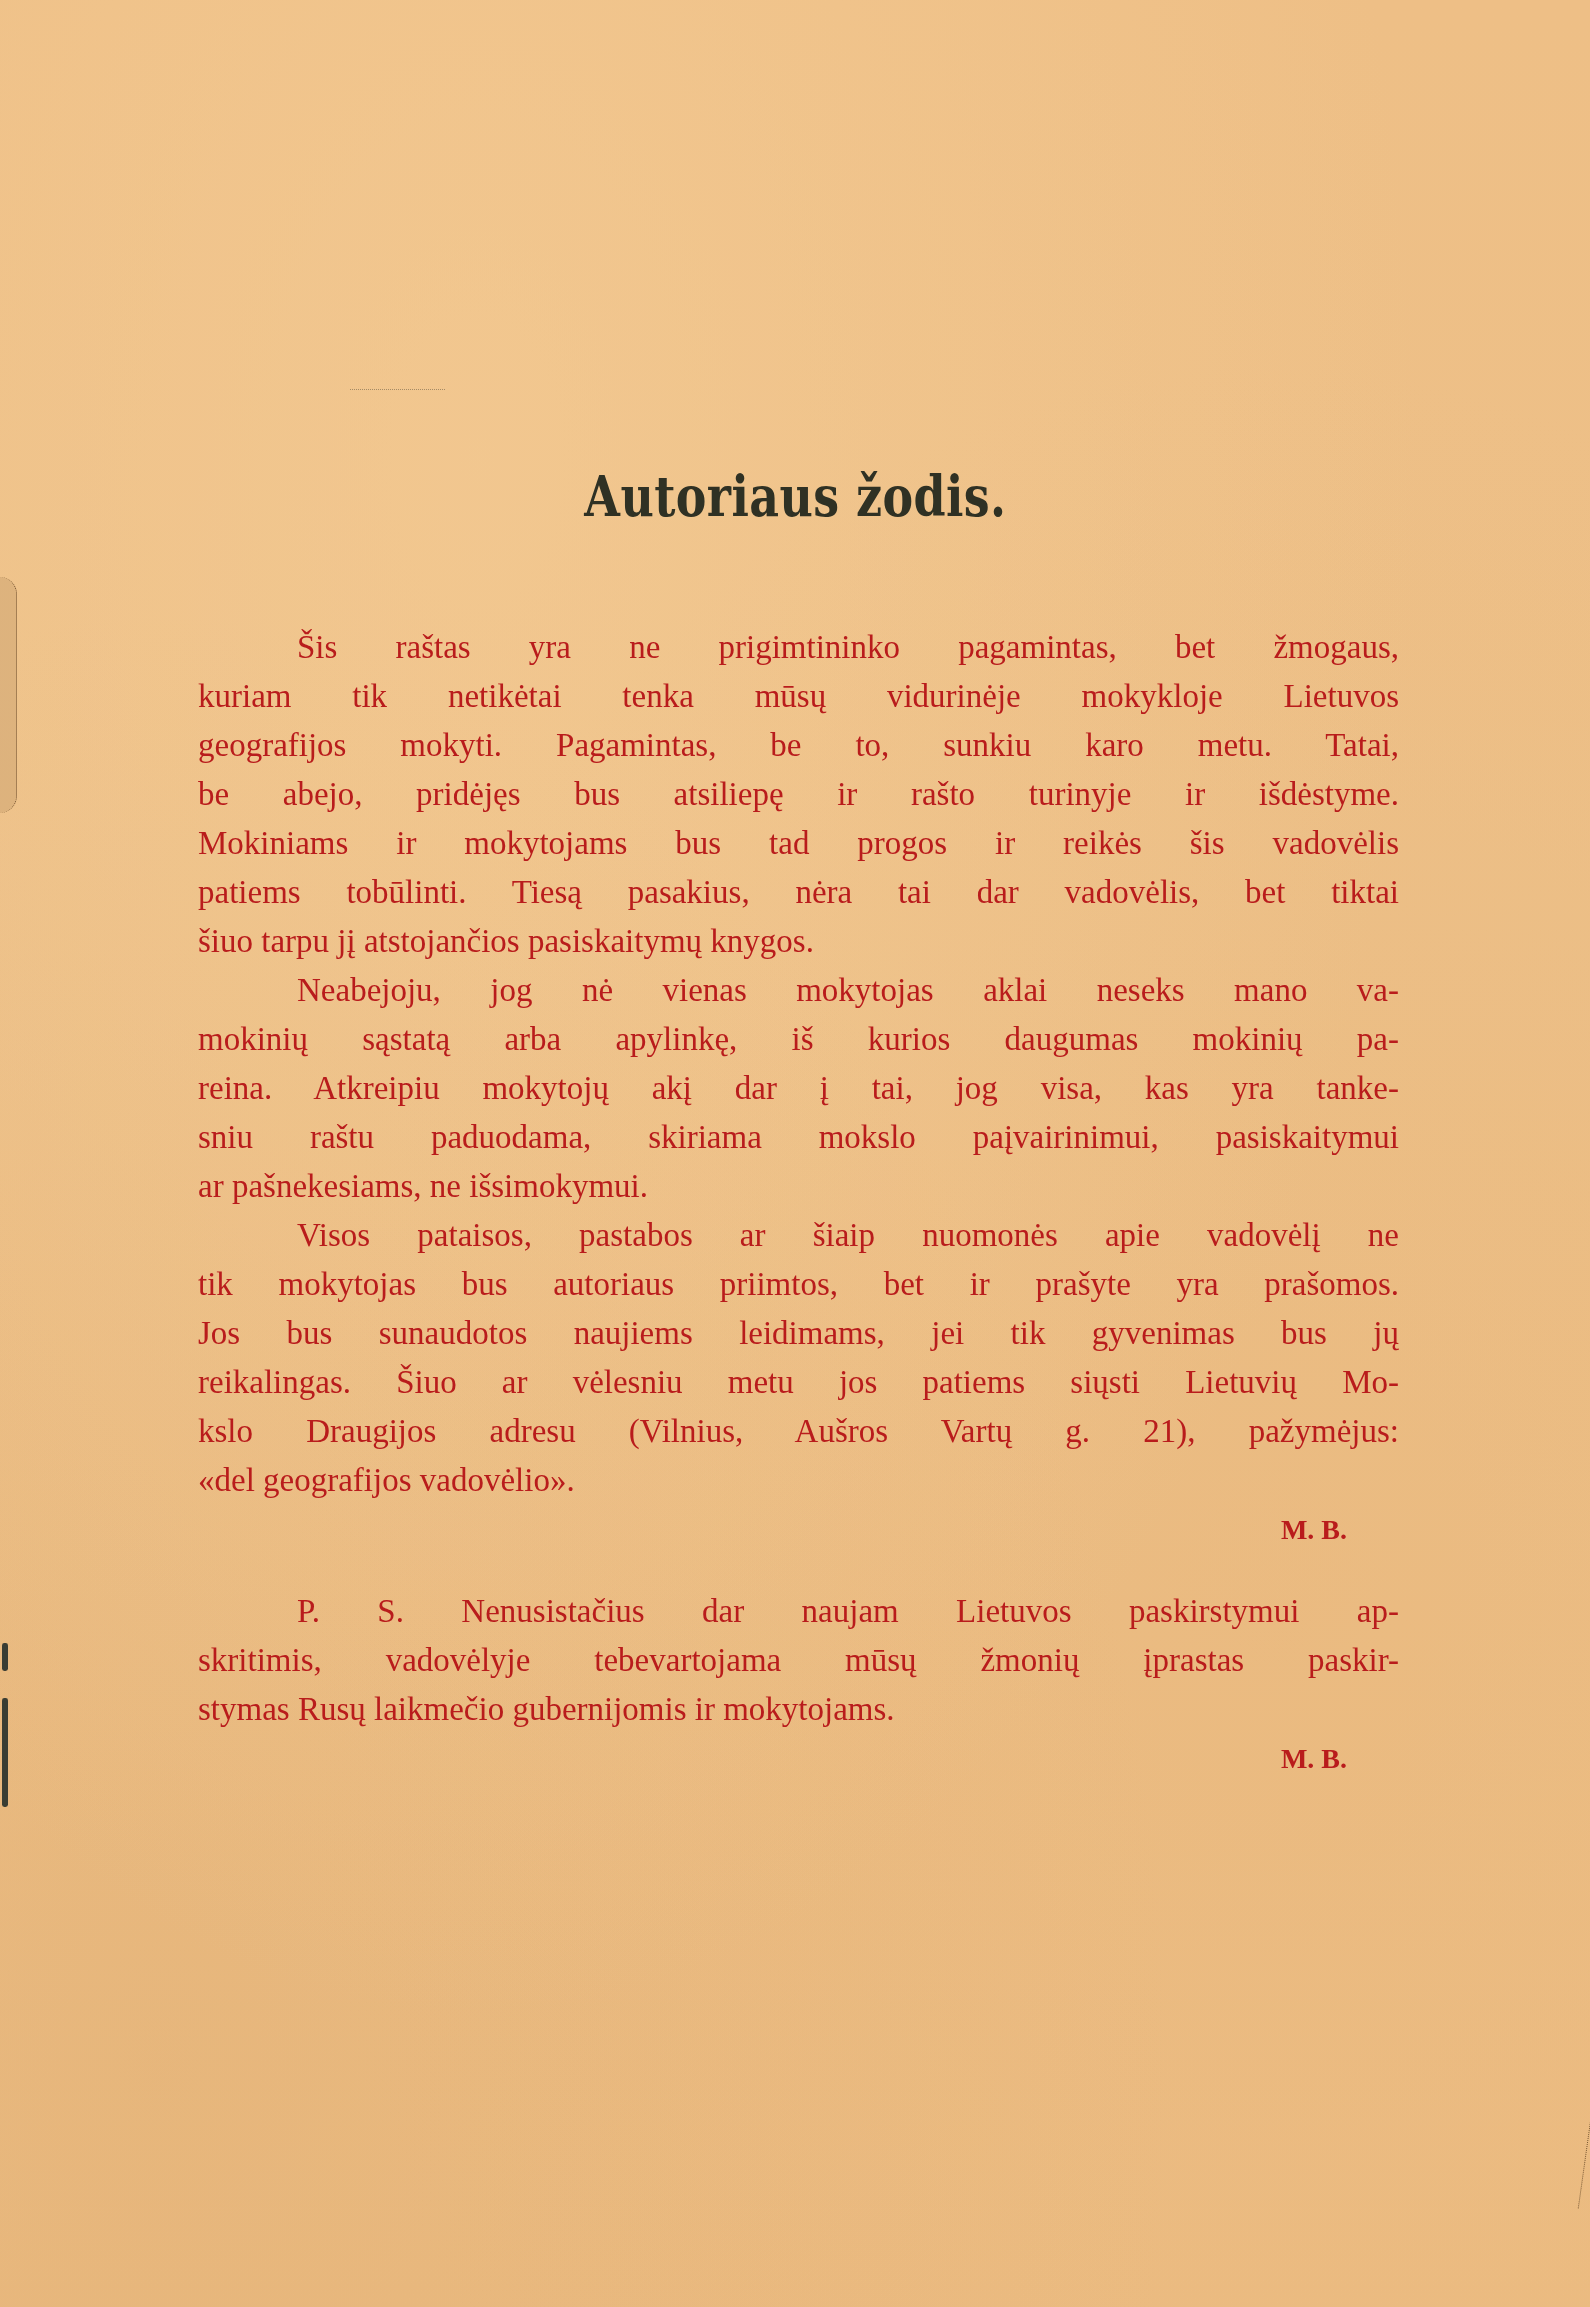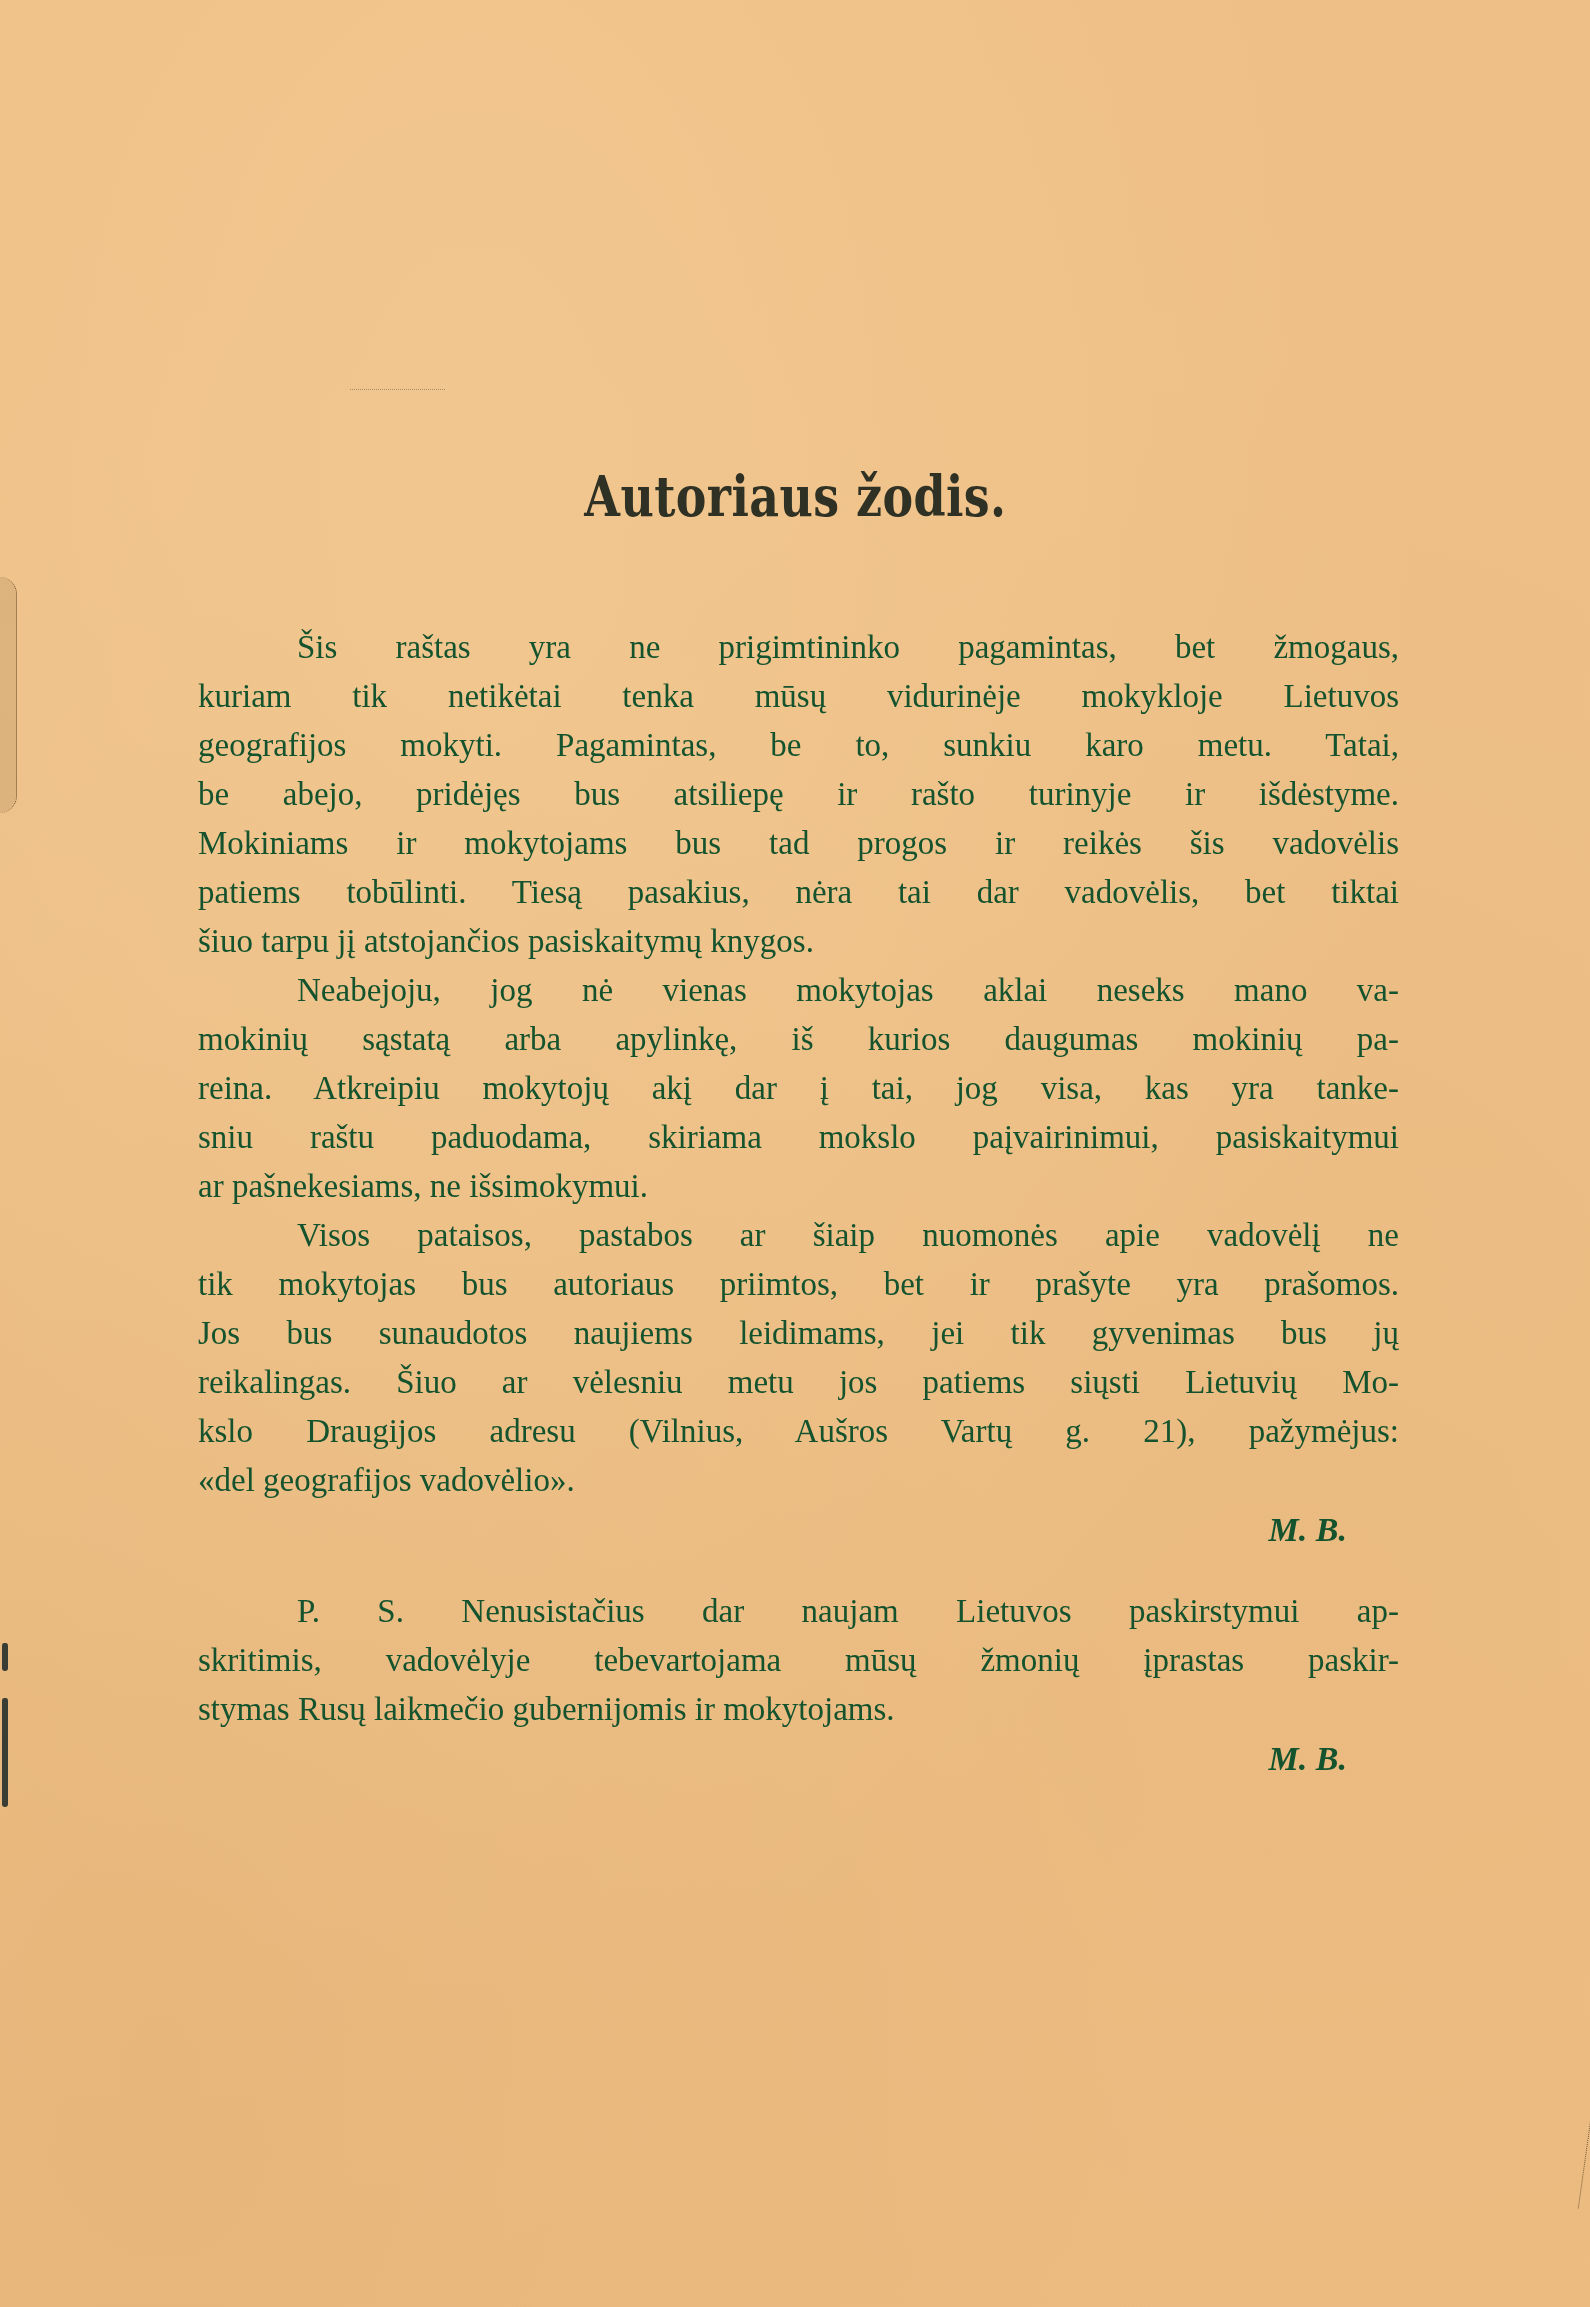--- a/index.html
+++ b/index.html
@@ -78,43 +78,42 @@
     }
 
     .text-block {
       position: absolute;
       left: 198px;
       width: 1201px;
       top: 623px;
       font-family: "Liberation Serif", "DejaVu Serif", serif;
       font-size: 33px;
       line-height: 49px;
-      color: #14532d;
+      color: #b91c1c;
     }
     .line {
       display: block;
       white-space: nowrap;
       text-align: justify;
       text-align-last: justify;
       height: 49px;
     }
     .line.last {
       text-align-last: left;
     }
     .line.indent {
       padding-left: 99px;
     }
     .signature {
       display: block;
       text-align: right;
       padding-right: 52px;
-      font-style: italic;
       font-weight: bold;
       font-family: "Liberation Serif", "DejaVu Serif", serif;
-      font-size: 34px;
+      font-size: 28px;
       height: 49px;
       line-height: 49px;
     }
     .gap { height: 33px; }
   </style>
 </head>
 <body>
 
 <div class="paper"></div>
 <div class="left-edge-tear"></div>

